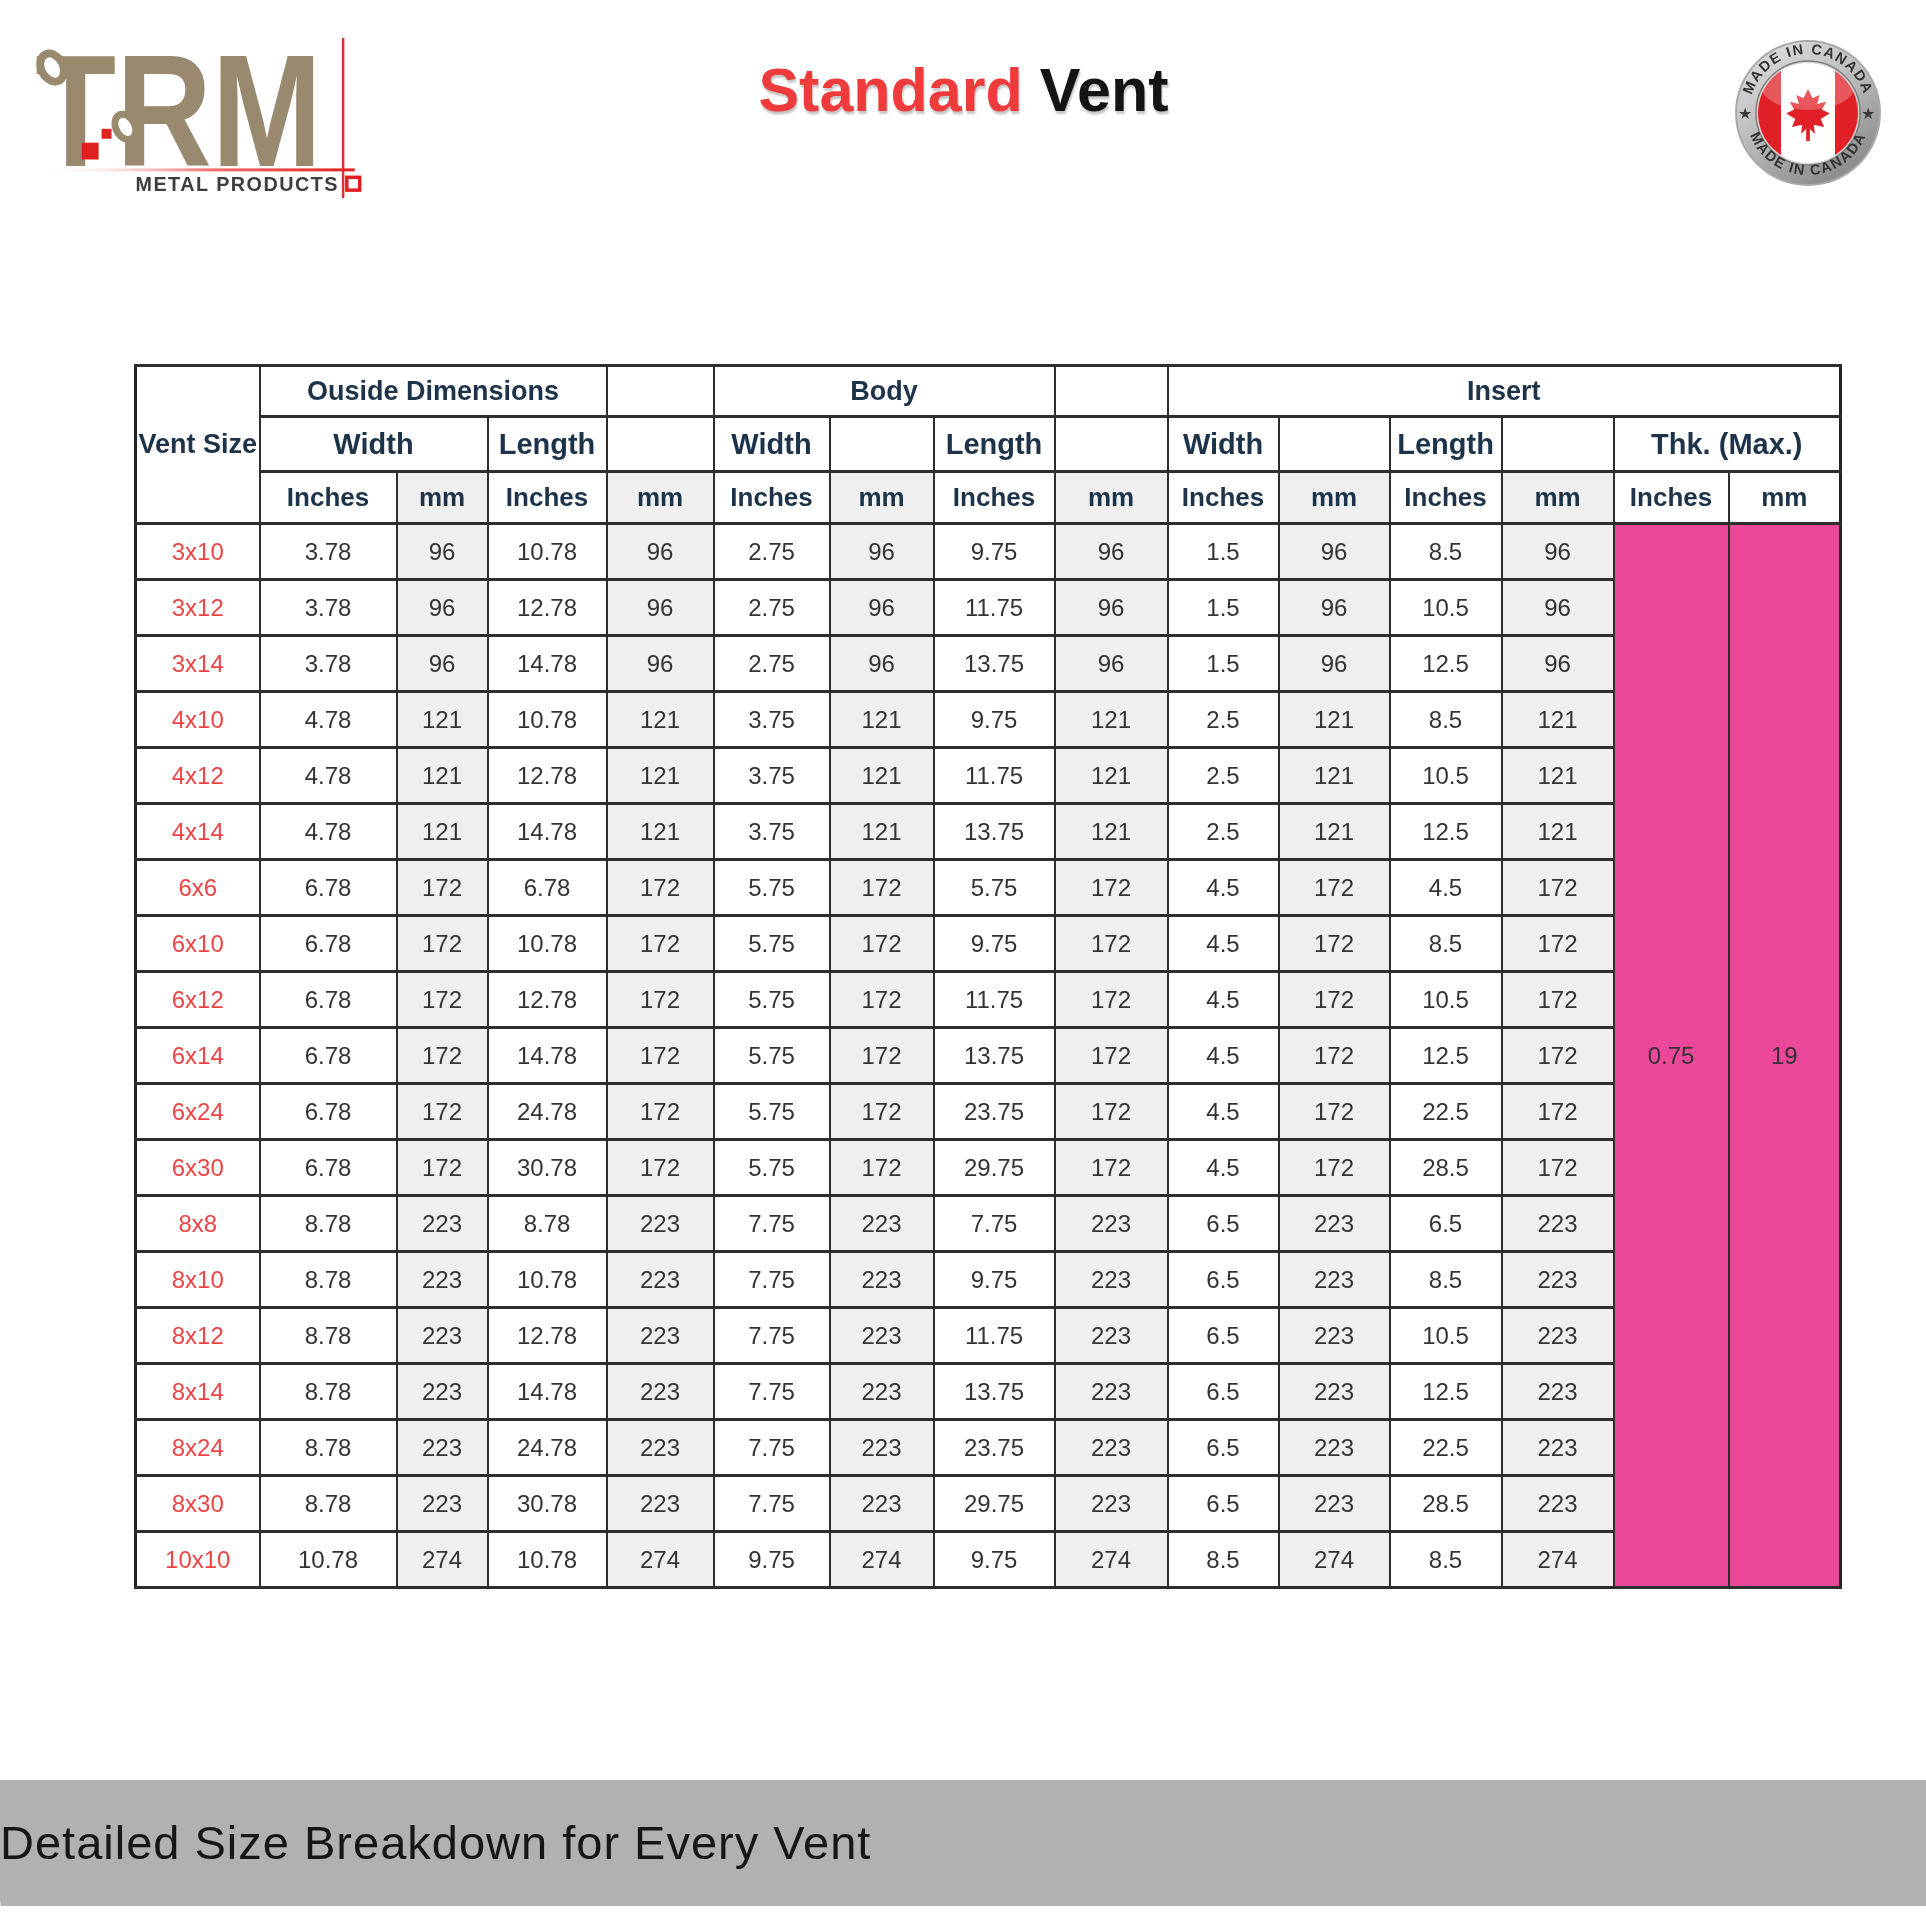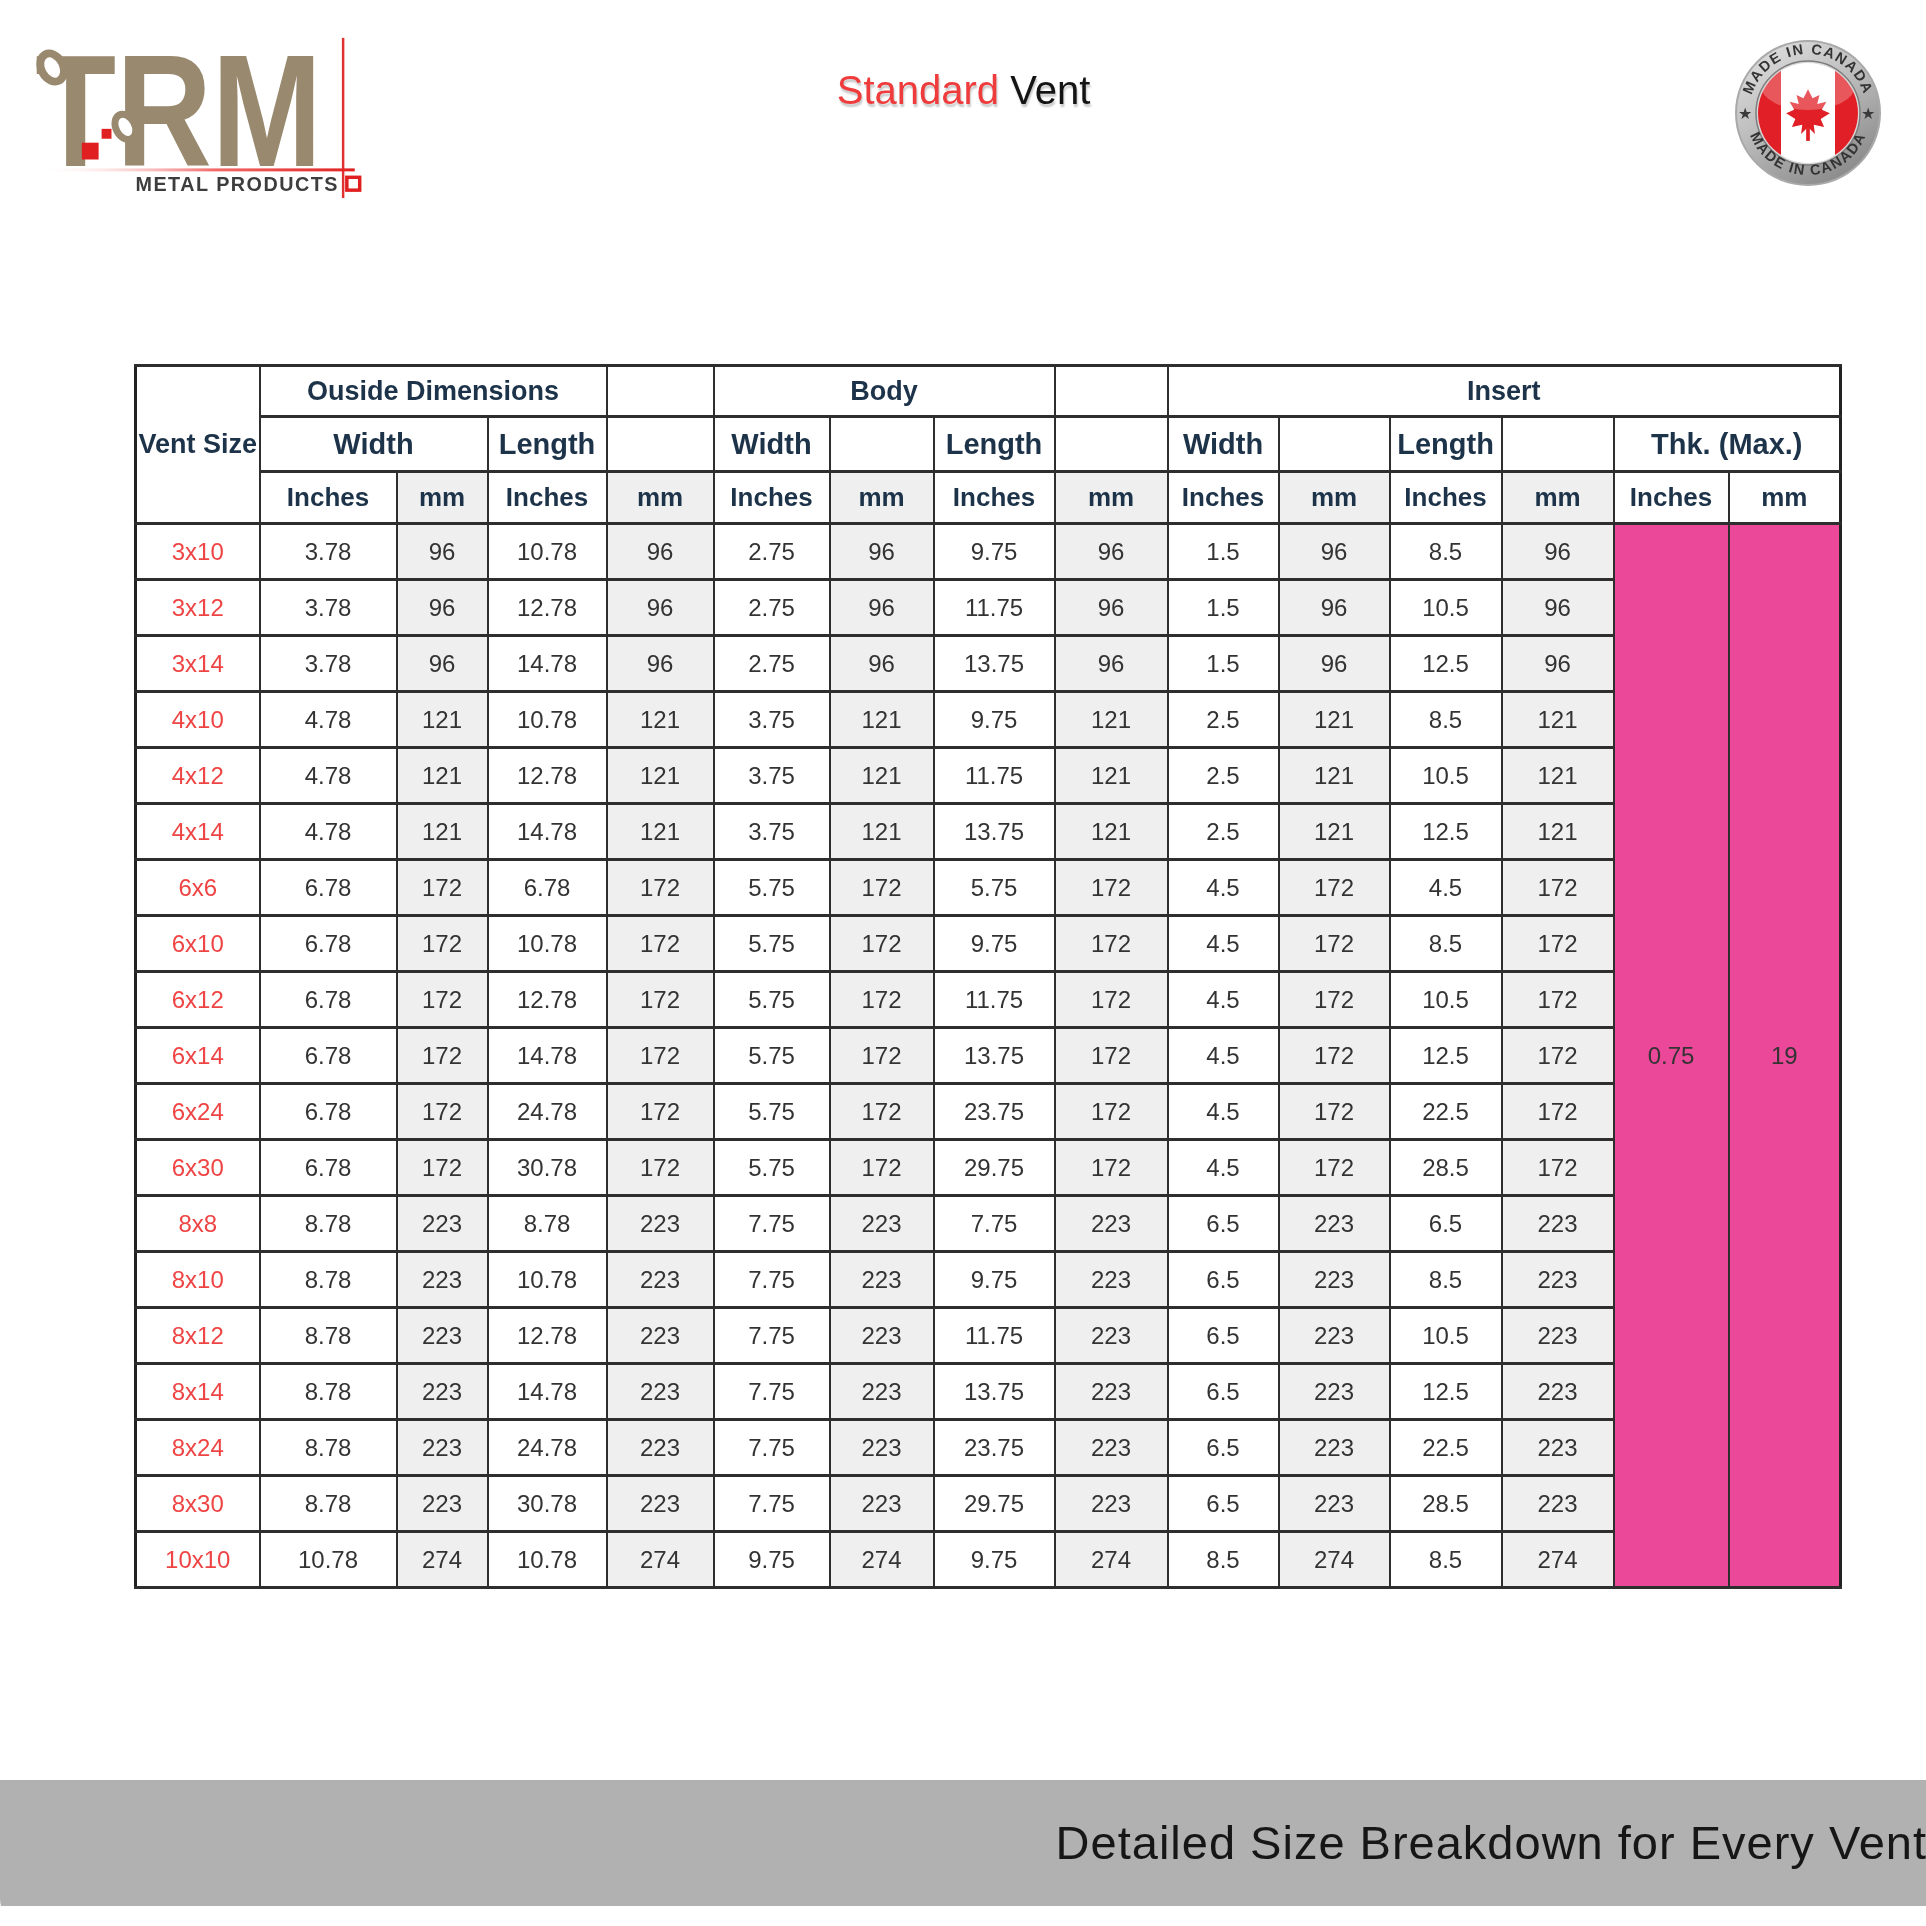--- a/index.html
+++ b/index.html
@@ -2,21 +2,21 @@
 <html><head>
 <meta charset="utf-8">
 <style>
   html,body{margin:0;padding:0;background:#ffffff;}
   #canvas{position:relative;width:1927px;height:1927px;background:#ffffff;overflow:hidden;
           font-family:"Liberation Sans", sans-serif;border-radius:28px;}
 
   
   .logo{position:absolute;left:30px;top:26px;width:337px;height:178px;}
   .title{position:absolute;left:0;top:51px;width:100%;text-align:center;
-         font-weight:400;font-size:40px;line-height:79px;color:#141414;
+         font-weight:700;font-size:61px;line-height:79px;color:#141414;
          text-shadow:1px 3px 2px rgba(130,130,130,.45);}
   .title .red{color:#ef3b3b;}
   .badge{position:absolute;left:1733px;top:38px;width:150px;height:150px;}
 
   
   .tblwrap{position:absolute;left:134px;top:364px;}
   table{border-collapse:collapse;table-layout:fixed;width:1703px;
         border:3px solid #222222;}
   th,td{border:solid #2e2e2e;border-width:3px 2px;padding:0;text-align:center;
         overflow:hidden;white-space:nowrap;}
@@ -24,21 +24,21 @@
   .h1{height:51px;font-size:27px;}
   .h2{height:55px;font-size:29px;}
   .h3{height:52px;font-size:26px;}
   tbody td{height:53px;font-size:24px;color:#333333;background:#ffffff;font-weight:500;}
   td.vent{color:#ef4444;}
   .shaded{background:#efeff0 !important;}
   td.thk{background:#ec4899;font-size:24px;color:#333333;}
 
   
   .footer{position:absolute;left:0;top:1780px;width:1927px;height:126px;background:#b1b1b1;}
-  .footer span{display:block;text-align:right;line-height:126px;font-size:47px;
+  .footer span{display:block;text-align:left;line-height:126px;font-size:47px;
                color:#161616;letter-spacing:1px;font-weight:400;}
 </style>
 </head>
 <body>
 
 <div id="canvas">
 
   <svg class="logo" viewBox="0 0 340 180">
     <defs>
       <linearGradient id="redline" x1="0" y1="0" x2="1" y2="0">

